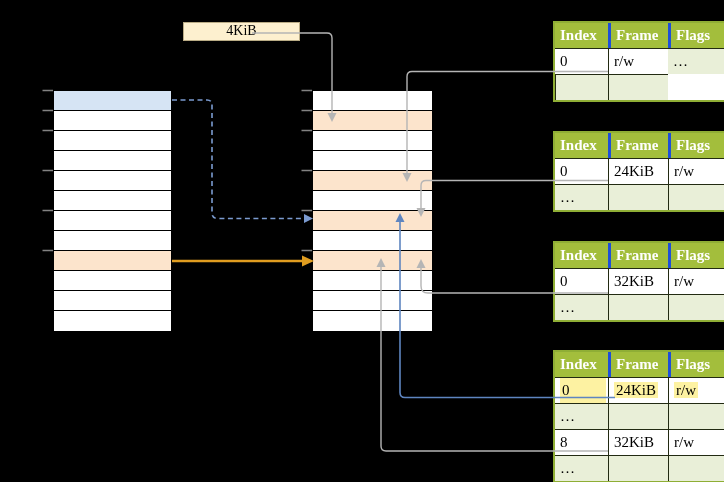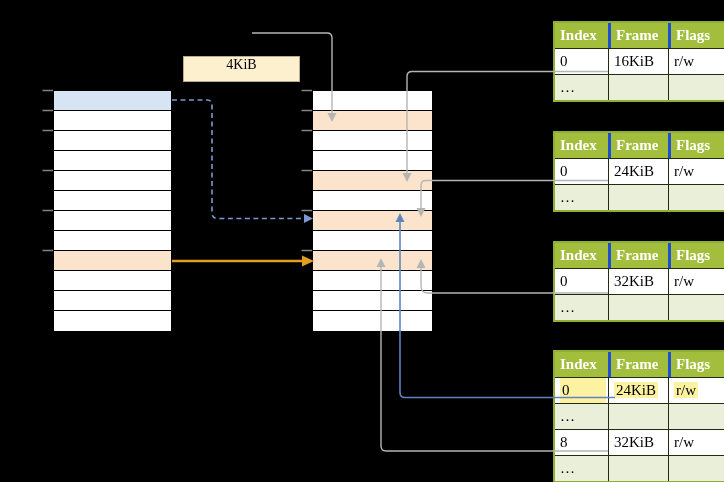--- a/index.html
+++ b/index.html
@@ -14,23 +14,23 @@
     background:#fff;
   }
   .mem-row{
     height:20px;box-sizing:border-box;border-bottom:1px solid #000;background:#fff;
   }
   .mem-row:last-child{border-bottom:none;}
   .mem-row.blue{background:var(--blue-fill);}
   .mem-row.orange{background:var(--orange-fill);}
   
   .label-box{
-    position:absolute;left:183px;top:22px;width:117px;height:26px;
+    position:absolute;left:183px;top:22px;width:117px;height:19px;
     background:var(--label-fill);border:1px solid var(--label-border);
-    box-sizing:border-box;text-align:center;font-size:14px;line-height:15px;color:#000;margin-top:34px;
+    box-sizing:border-box;text-align:center;font-size:14px;line-height:15px;color:#000;
   }
   
   .pt{
     position:absolute;left:553px;width:195px;box-sizing:border-box;
     border:2px solid var(--green-border);background:#fff;
     display:grid;grid-template-columns:53px 60px 1fr;
     font-size:15px;color:#000;
   }
   .pt .hcell{
     background:var(--green-header);color:#fff;font-weight:bold;
@@ -92,21 +92,20 @@
 
 <div class="label-box">
   <span>4KiB</span>
 </div>
 
 <div class="pt" style="top:21px;">
   <div class="hcell">Index</div>
   <div class="hcell sep">Frame</div>
   <div class="hcell sep">Flags</div>
   <div class="cell">0</div>
-  <div class="cell sep">16KiB</div>
   <div class="cell sep">r/w</div>
   <div class="cell dots">…</div>
   <div class="cell dots sep"></div>
   <div class="cell dots sep"></div>
 </div>
 
 <div class="pt" style="top:131px;">
   <div class="hcell">Index</div>
   <div class="hcell sep">Frame</div>
   <div class="hcell sep">Flags</div>

